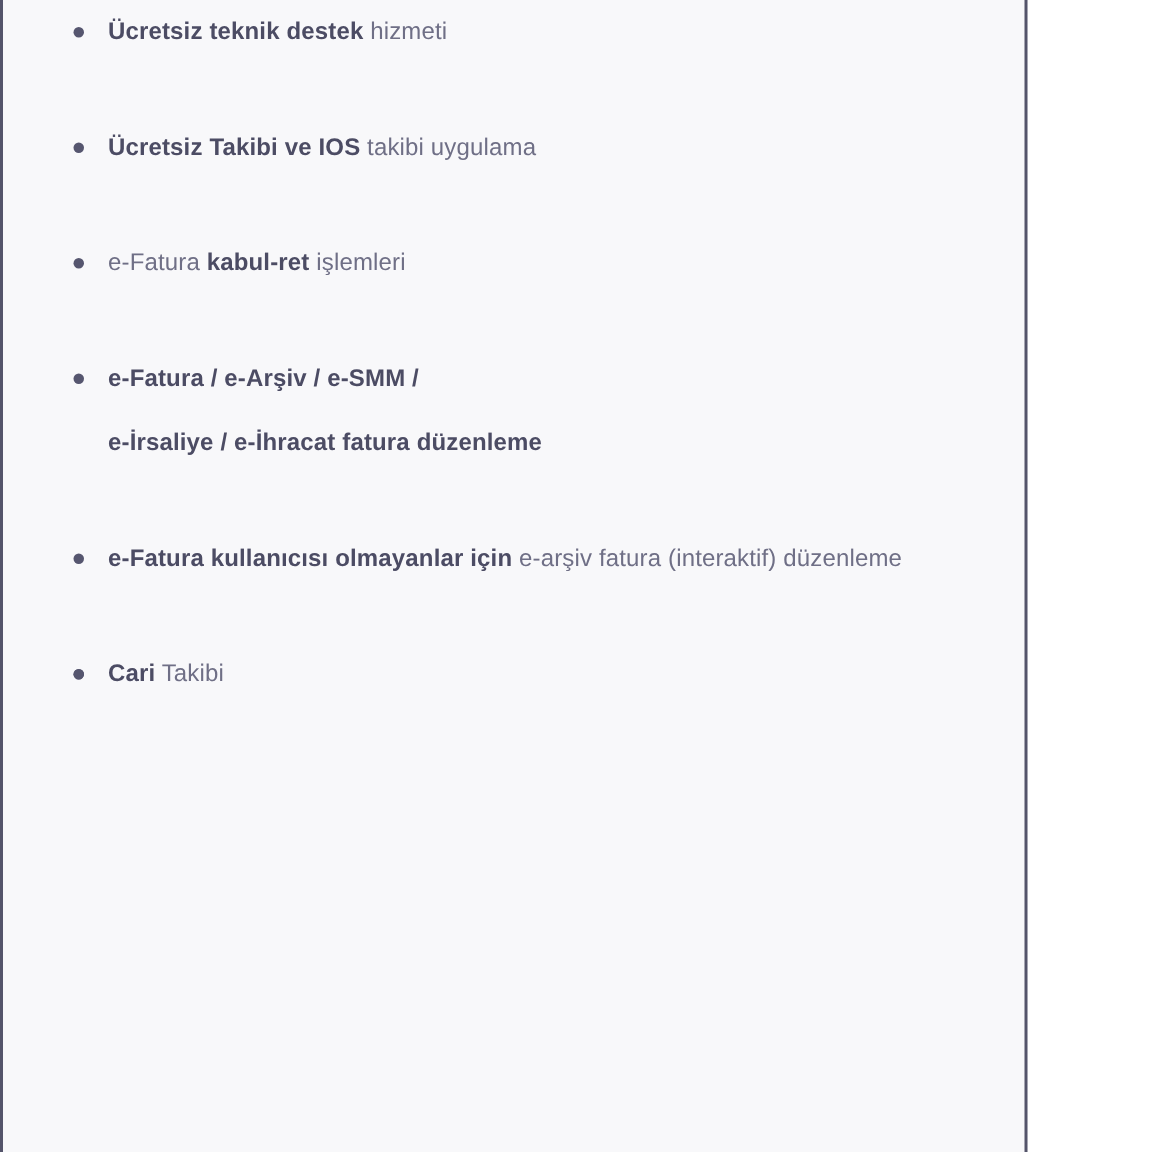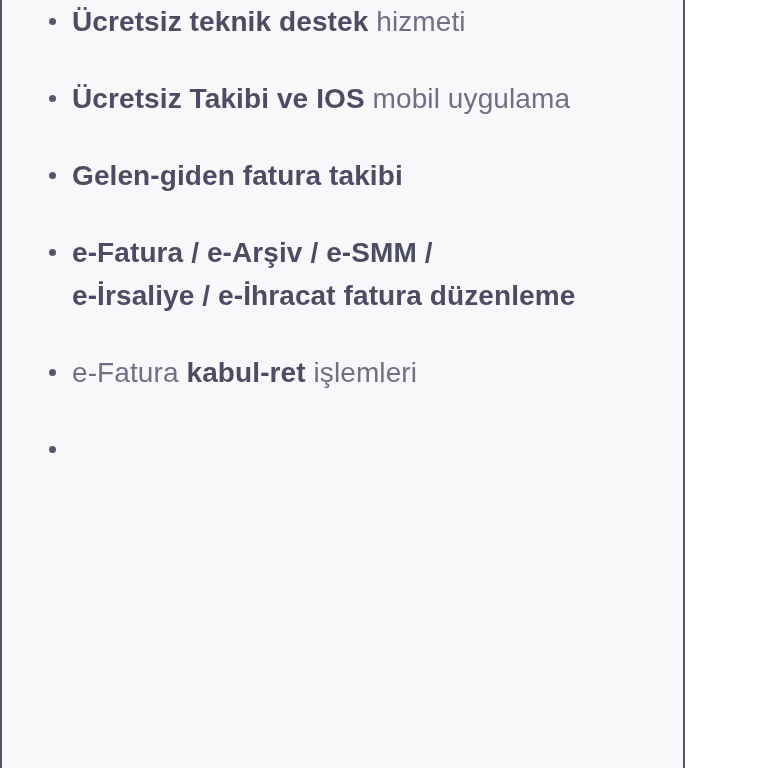--- a/index.html
+++ b/index.html
@@ -43,21 +43,21 @@
     left: 0;
     top: 10px;
     width: 681px;
   }
 
   .feature-item {
     position: relative;
     padding-left: 70px;
     padding-right: 24px;
     margin: 0 0 34px 0;
-    font-size: 28px;
+    font-size: 16px;
     line-height: 43px;
     color: #6d6d84;
     font-weight: 400;
     letter-spacing: 0.1px;
   }
 
   .feature-item .bullet {
     position: absolute;
     left: 47px;
     top: 18px;
@@ -89,42 +89,46 @@
   <div class="feature-panel">
     <ul class="feature-list">
 
       <li class="feature-item">
         <span class="bullet"></span>
         <span class="txt strong">Ücretsiz teknik destek</span><span class="txt light"> hizmeti</span>
       </li>
 
       <li class="feature-item">
         <span class="bullet"></span>
-        <span class="txt strong">Ücretsiz Takibi ve IOS</span><span class="txt light"> mobil uygulama</span>
+        <span class="txt strong">Ücretsiz Takibi ve IOS</span><span class="txt light"> takibi uygulama</span>
       </li>
+
 
       <li class="feature-item">
         <span class="bullet"></span>
-        <span class="txt strong">Gelen-giden fatura takibi</span><span class="txt light"></span>
+        <span class="txt light">e-Fatura </span><span class="txt strong">kabul-ret</span><span class="txt light"> işlemleri</span>
       </li>
 
       <li class="feature-item two-line">
         <span class="bullet"></span>
         <span class="txt strong">e-Fatura / e-Arşiv /  e-SMM /</span><br>
         <span class="txt strong">e-İrsaliye / e-İhracat fatura düzenleme</span>
       </li>
 
-      <li class="feature-item">
+      <li class="feature-item two-line">
         <span class="bullet"></span>
-        <span class="txt light">e-Fatura </span><span class="txt strong">kabul-ret</span><span class="txt light"> işlemleri</span>
+        <span class="txt strong">e-Fatura kullanıcısı olmayanlar için</span><span class="txt light"> e-arşiv fatura (interaktif) düzenleme</span>
       </li>
-
 
 
       <li class="feature-item">
         <span class="bullet"></span>
       </li>
 
+      <li class="feature-item">
+        <span class="bullet"></span>
+        <span class="txt strong">Cari</span><span class="txt light"> Takibi</span>
+      </li>
 
     </ul>
   </div>
 
 </div>
 
 </body></html>

